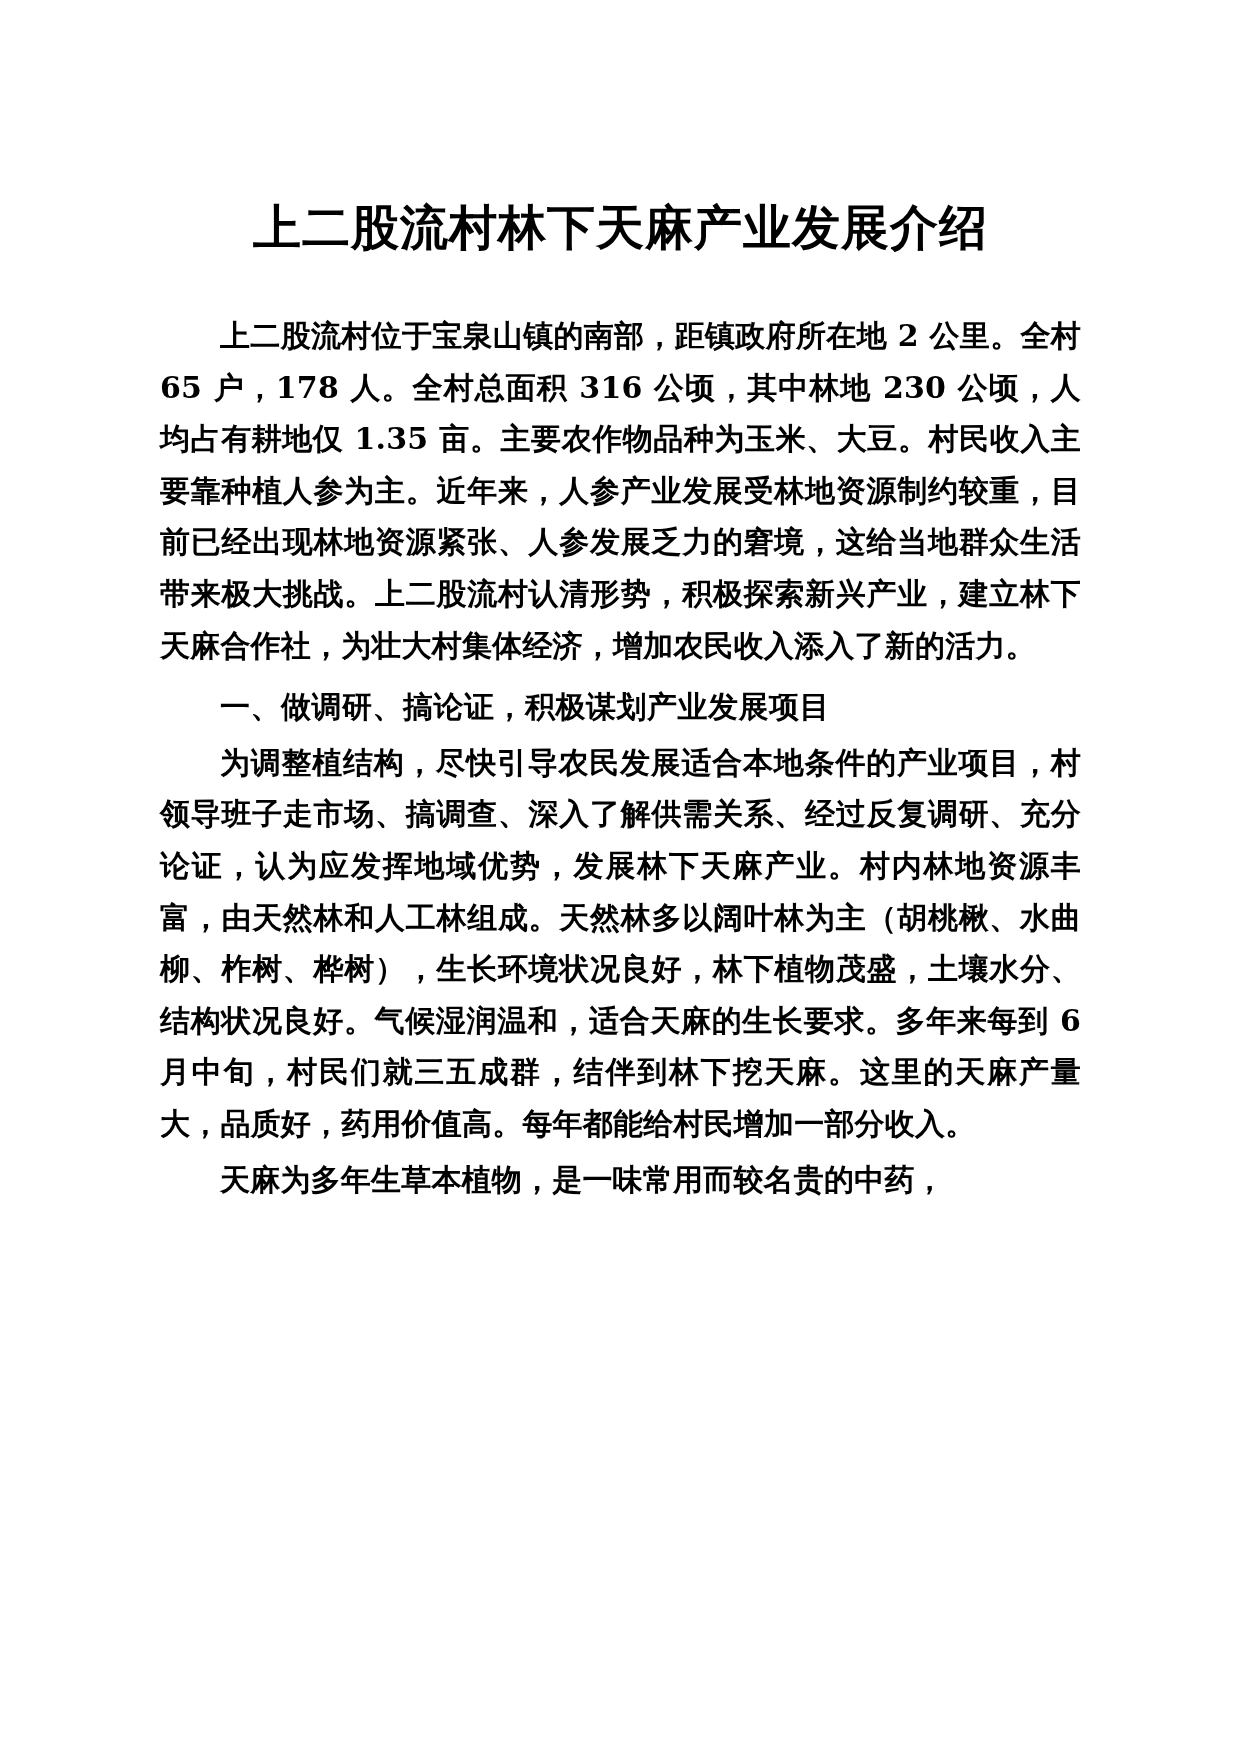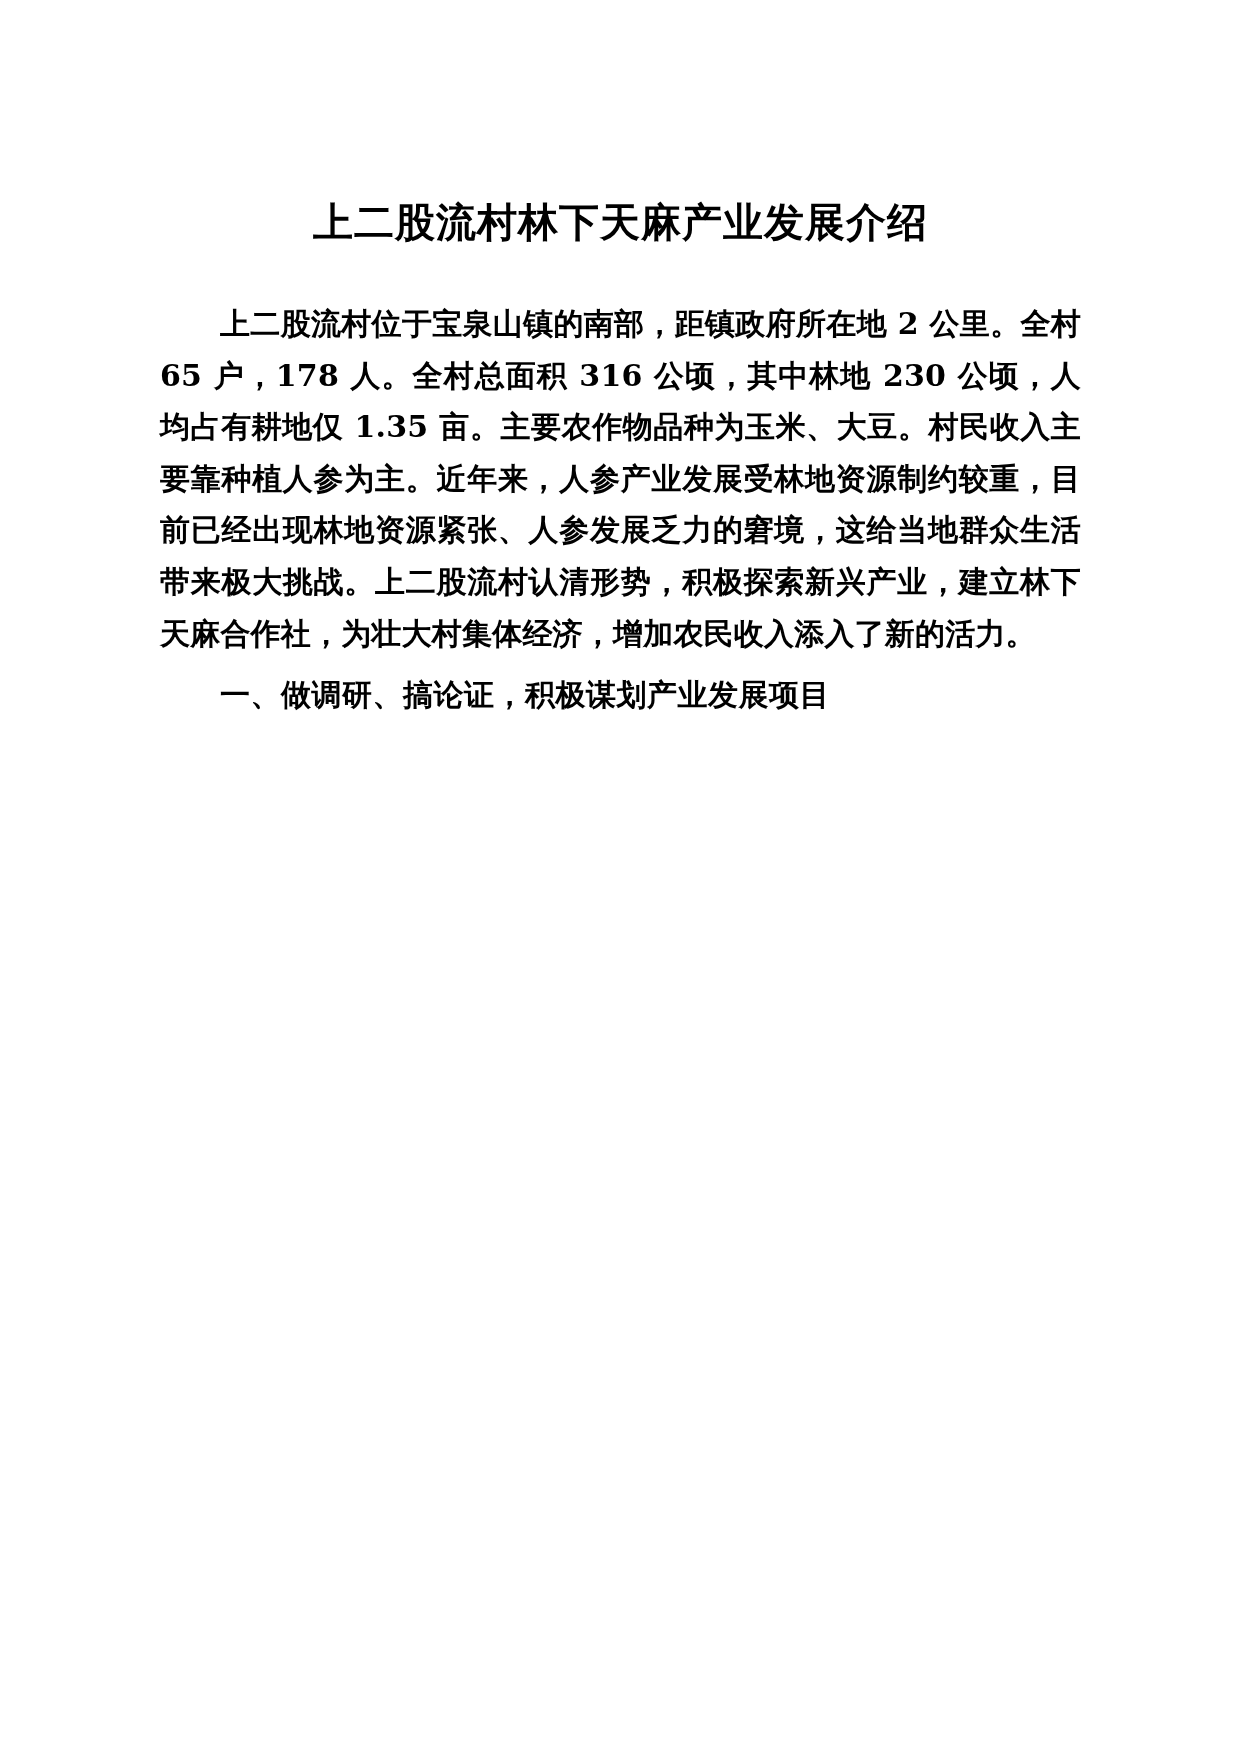--- a/index.html
+++ b/index.html
@@ -17,23 +17,23 @@
   }
   .page {
     position: relative;
     width: 1241px;
     height: 1754px;
     box-sizing: border-box;
     padding: 150px 160px 90px 160px;
     background: #ffffff;
   }
   .doc-title {
-    font-family: Liberation Sans, sans-serif;
+    font-family: Liberation Serif, serif;
     font-weight: bold;
-    font-size: 40px;
+    font-size: 48px;
     line-height: 1.5;
     text-align: center;
     letter-spacing: 1px;
     margin: 42px 0 46px 0;
   }
   .para {
     font-size: 30px;
     line-height: 1.72;
     text-align: justify;
     text-justify: inter-ideograph;
@@ -56,15 +56,17 @@
 <body>
 
 <div class="page">
 
   <h1 class="doc-title">上二股流村林下天麻产业发展介绍</h1>
 
   <p class="para">上二股流村位于宝泉山镇的南部，距镇政府所在地 2 公里。全村 65 户，178 人。全村总面积 316 公顷，其中林地 230 公顷，人均占有耕地仅 1.35 亩。主要农作物品种为玉米、大豆。村民收入主要靠种植人参为主。近年来，人参产业发展受林地资源制约较重，目前已经出现林地资源紧张、人参发展乏力的窘境，这给当地群众生活带来极大挑战。上二股流村认清形势，积极探索新兴产业，建立林下天麻合作社，为壮大村集体经济，增加农民收入添入了新的活力。</p>
 
   <h2 class="heading">一、做调研、搞论证，积极谋划产业发展项目</h2>
 
+  <p class="para">为调整植结构，尽快引导农民发展适合本地条件的产业项目，村领导班子走市场、搞调查、深入了解供需关系、经过反复调研、充分论证，认为应发挥地域优势，发展林下天麻产业。村内林地资源丰富，由天然林和人工林组成。天然林多以阔叶林为主（胡桃楸、水曲柳、柞树、桦树），生长环境状况良好，林下植物茂盛，土壤水分、结构状况良好。气候湿润温和，适合天麻的生长要求。多年来每到 6 月中旬，村民们就三五成群，结伴到林下挖天麻。这里的天麻产量大，品质好，药用价值高。每年都能给村民增加一部分收入。</p>
 
+  <p class="para">天麻为多年生草本植物，是一味常用而较名贵的中药，</p>
 
 </div>
 
 </body></html>

